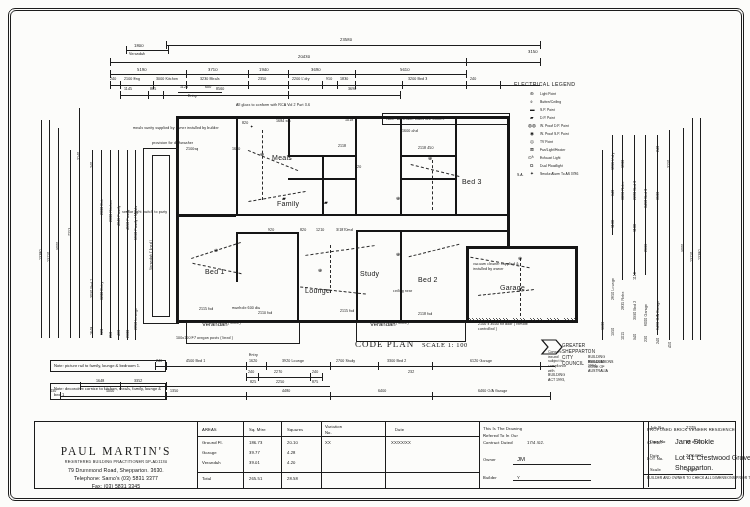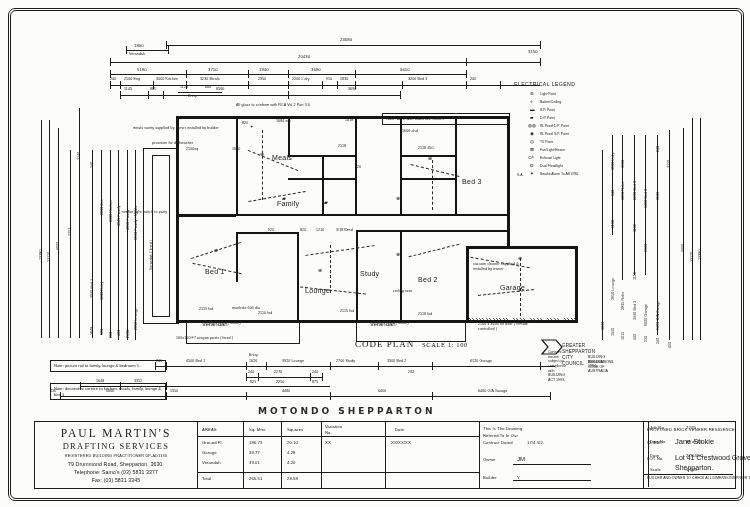--- a/index.html
+++ b/index.html
@@ -21,21 +21,21 @@
   
   #frame{position:absolute;left:8px;top:8px;width:734px;height:491px;
          border:1px solid #1c1c1c;border-radius:7px;}
   #frame2{position:absolute;left:10px;top:10px;width:730px;height:487px;
          border:1px solid #1c1c1c;border-radius:6px;}
   
   #titleblock{position:absolute;left:34px;top:421px;width:700px;height:66px;
               border:1px solid #1b1b1b;}
   .tbhline{position:absolute;height:1px;background:#1b1b1b;}
   .tbvline{position:absolute;width:1px;background:#1b1b1b;}
-  #logo{position:absolute;left:0;top:0;width:162px;height:66px;text-align:center;}
+  #logo{position:absolute;left:0;top:18px;width:162px;height:66px;text-align:center;}
   .co1{font-family:"Liberation Serif",serif;font-size:11.5px;letter-spacing:2px;}
   .co2{font-family:"Liberation Serif",serif;font-size:8.5px;letter-spacing:1.3px;}
   .co3{font-size:3.8px;letter-spacing:.2px;}
   .co4{font-size:5.2px;letter-spacing:.1px;}
   
   #leg{position:absolute;left:514px;top:82px;width:96px;height:100px;}
   .legrow{position:absolute;font-size:3.4px;white-space:nowrap;}
   .legsym{position:absolute;font-size:4.6px;}
   
   .note{position:absolute;border:1px solid #1c1c1c;font-size:4.1px;
@@ -402,32 +402,30 @@
   <div style="position:absolute;left:540px;top:336px;">
     <svg width="24" height="20" style="position:absolute;left:0;top:2px;">
       <path d="M2,2 L16,2 L22,9 L16,16 L2,16 L8,9 Z" fill="none" stroke="#1b1b1b" stroke-width="1.2"></path>
     </svg>
     <div class="stamp" style="left:22px;top:7px;font-size:4.6px;letter-spacing:.2px;">GREATER SHEPPARTON CITY COUNCIL</div>
     <div class="stamp" style="left:8px;top:14px;">Consent issued subject to compliance with BUILDING ACT 1993,</div>
     <div class="stamp" style="left:48px;top:19px;">BUILDING REGULATIONS 1994,</div>
     <div class="stamp" style="left:48px;top:24px;">BUILDING CODE OF AUSTRALIA</div>
   </div>
 
-  <div id="wm">MOTONDO SHEPPARTON</div>
 
   <div id="titleblock">
 
     <div class="tbvline" style="left:162px;top:0;height:66px;"></div>
     <div class="tbvline" style="left:350px;top:0;height:66px;"></div>
     <div class="tbvline" style="left:444px;top:0;height:66px;"></div>
     <div class="tbvline" style="left:608px;top:0;height:66px;"></div>
 
     <div id="logo">
       <div class="co1" style="margin-top:5px;">PAUL MARTIN'S</div>
-      <div class="co2" style="margin-top:2px;">DRAFTING SERVICES</div>
       <div class="co3" style="margin-top:3px;">REGISTERED BUILDING PRACTITIONER DP-AD1130</div>
       <div class="co4" style="margin-top:3px;">79 Drummond Road, Shepparton. 3630.</div>
       <div class="co4" style="margin-top:2px;">Telephone: Samo's (03) 5831 3377</div>
       <div class="co4" style="margin-top:2px;">Fax: (03) 5831 3345</div>
     </div>
 
     <div>
       <div class="tbhline" style="left:162px;top:14px;width:282px;"></div>
       <div class="tbhline" style="left:162px;top:50px;width:282px;"></div>
       <div class="tbvline" style="left:208px;top:0;height:66px;"></div>

